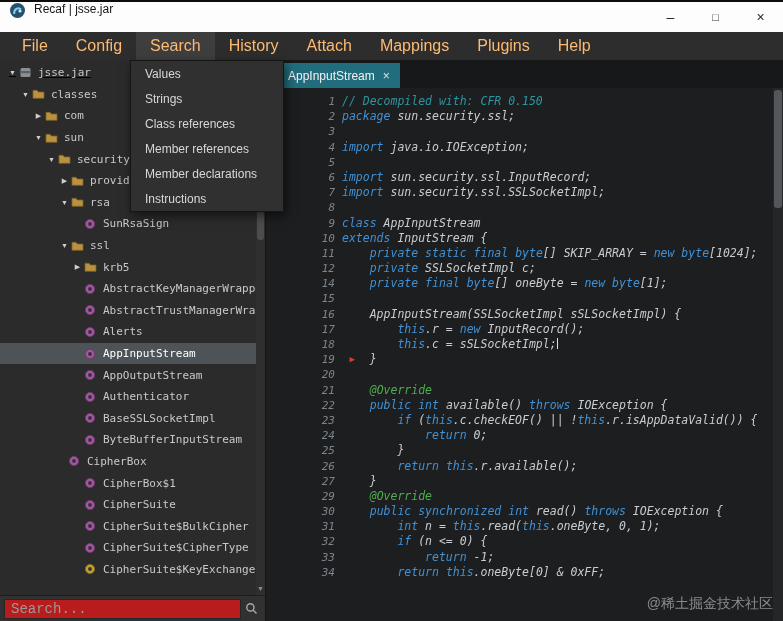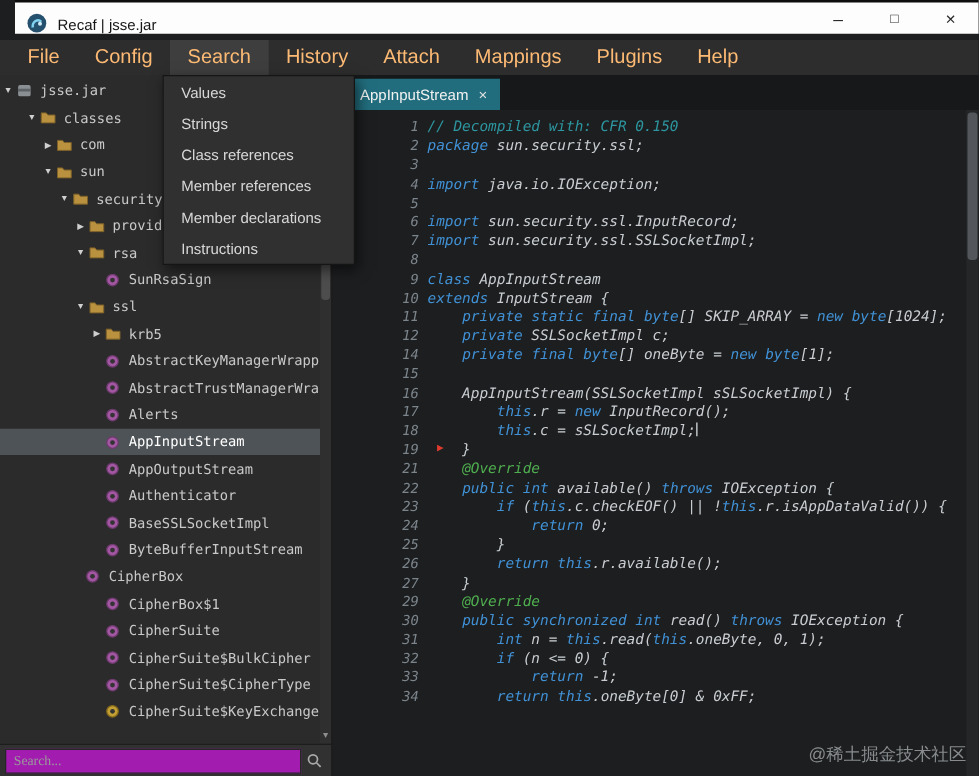--- a/index.html
+++ b/index.html
@@ -1,20 +1,20 @@
 <!DOCTYPE html>
 <html><head>
 <meta charset="utf-8">
 <style>
   * { box-sizing:border-box; margin:0; padding:0; }
   html,body { width:783px; height:621px; }
   body { position:relative; background:#1c1e1f; overflow:hidden; font-family:"Liberation Sans", sans-serif; }
 
   
-  .titlebar { position:absolute; top:0; left:12px; right:0; height:27px; background:#fdfdfd; border-top:2px solid #0d0d0d; display:flex; align-items:flex-end; }
+  .titlebar { position:absolute; top:0; left:0; right:0; height:32px; background:#fdfdfd; border-top:2px solid #0d0d0d; display:flex; align-items:flex-start; }
   .logo { margin-left:9px; width:17px; height:17px; flex:none; }
   .title-text { margin-left:8px; font-size:12px; color:#161616; }
   .win-controls { margin-left:auto; display:flex; height:100%; }
   .win-btn { width:45px; height:100%; display:flex; align-items:center; justify-content:center; color:#2b2b2b; font-size:14px; }
   .win-glyph { font-style:normal; }
 
   
   .menubar { position:absolute; top:32px; left:0; right:0; height:28px; background:#2d2d2d; display:flex; align-items:stretch; padding-left:8px; }
   .menu-item { padding:0 14px; display:flex; align-items:center; font-size:16px; color:#fdba74; }
   .menu-item.active { background:#3e3e3e; }
@@ -29,21 +29,21 @@
   .tree-row { height:21.6px; display:flex; align-items:center; white-space:nowrap; overflow:hidden; }
   .tree-row.selected { background:#4e5357; }
   .tree-arrow { width:13px; flex:none; font-size:7px; color:#cfcfcf; text-align:center; font-style:normal; }
   .tree-icon { width:15px; flex:none; margin-right:4px; display:flex; align-items:center; }
   .tree-label { font-family:"DejaVu Sans Mono", monospace; font-size:11px; color:#c9c9c9; }
   .tree-row.selected .tree-label { color:#ffffff; }
   .tree-scrollbar { position:absolute; top:0; right:0; width:9px; bottom:26px; background:#2f2f2f; }
   .tree-scroll-thumb { position:absolute; top:30px; left:1px; right:1px; height:150px; background:#4d4d4d; border-radius:3px; }
   .tree-scroll-arrow { position:absolute; bottom:3px; left:0; right:0; text-align:center; color:#8d8d8d; font-size:7px; }
   .sidebar-search { position:absolute; left:0; right:0; bottom:0; height:26px; background:#313131; border-top:1px solid #1d1d1d; display:flex; align-items:center; padding:0 4px; }
-  .search-input { flex:1; height:20px; background:#a21caf; border:1px solid #262626; color:#cfcfcf; font-size:11px; padding:0 6px; font-family:Liberation Serif, serif; outline:none; }
+  .search-input { flex:1; height:20px; background:#b91c1c; border:1px solid #262626; color:#cfcfcf; font-size:14px; padding:0 6px; font-family:Liberation Mono, monospace; outline:none; }
   .search-input::placeholder { color:#9a9a9a; }
   .search-icon-wrap { width:20px; display:flex; justify-content:center; }
 
   
   .editor { position:absolute; top:60px; left:266px; right:0; bottom:0; background:#1c1e1f; }
   .tabbar { position:absolute; top:0; left:0; right:0; height:28px; background:#161819; }
   .tab { position:absolute; left:12px; top:3px; height:25px; background:#216d7d; display:flex; align-items:center; padding:0 10px; }
   .tab-label { color:#f2f2f2; font-size:12px; }
   .tab-close { color:#e2e2e2; font-size:12px; margin-left:8px; }
   .code-area { position:absolute; top:28px; left:0; right:10px; bottom:0; overflow:hidden; padding:6px 0 0 4px; font-family:"DejaVu Sans Mono", monospace; font-style:italic; font-size:11.5px;margin-left:48px; }
@@ -99,21 +99,21 @@
     <div class="dropdown-item">Values</div>
     <div class="dropdown-item">Strings</div>
     <div class="dropdown-item">Class references</div>
     <div class="dropdown-item">Member references</div>
     <div class="dropdown-item">Member declarations</div>
     <div class="dropdown-item">Instructions</div>
   </div>
 
 <div class="sidebar">
   <div class="tree">
-      <div class="tree-row" style="">
+      <div class="tree-row" style="padding-left: 6px; text-decoration: underline;">
         <span class="tree-arrow">▼</span>
         <span class="tree-icon">
           <svg width="13" height="13" viewBox="0 0 13 13">
             <rect x="1.5" y="2" width="10" height="9" rx="1.5" fill="#8a8f94"></rect>
             <rect x="1.5" y="5" width="10" height="2.2" fill="#5d6266"></rect>
           </svg>
         </span>
         <span class="tree-label">jsse.jar</span>
       </div>
       <div class="tree-row" style="padding-left: 19px;">
@@ -427,20 +427,24 @@
       </div>
       <div class="line">
         <div class="gutter">18</div>
         <div class="codetext"><span class="tok-p">        </span><span class="tok-k">this</span><span class="tok-p">.c = sSLSocketImpl;</span><span class="caret"></span></div>
       </div>
       <div class="line">
         <div class="gutter">19<span class="marker">▶</span></div>
         <div class="codetext"><span class="tok-p">    }</span></div>
       </div>
       <div class="line">
+        <div class="gutter">20</div>
+        <div class="codetext"></div>
+      </div>
+      <div class="line">
         <div class="gutter">21</div>
         <div class="codetext"><span class="tok-p">    </span><span class="tok-a">@Override</span></div>
       </div>
       <div class="line">
         <div class="gutter">22</div>
         <div class="codetext"><span class="tok-p">    </span><span class="tok-k">public</span><span class="tok-p"> </span><span class="tok-k">int</span><span class="tok-p"> available() </span><span class="tok-k">throws</span><span class="tok-p"> IOException {</span></div>
       </div>
       <div class="line">
         <div class="gutter">23</div>
         <div class="codetext"><span class="tok-p">        </span><span class="tok-k">if</span><span class="tok-p"> (</span><span class="tok-k">this</span><span class="tok-p">.c.checkEOF() || !</span><span class="tok-k">this</span><span class="tok-p">.r.isAppDataValid()) {</span></div>

